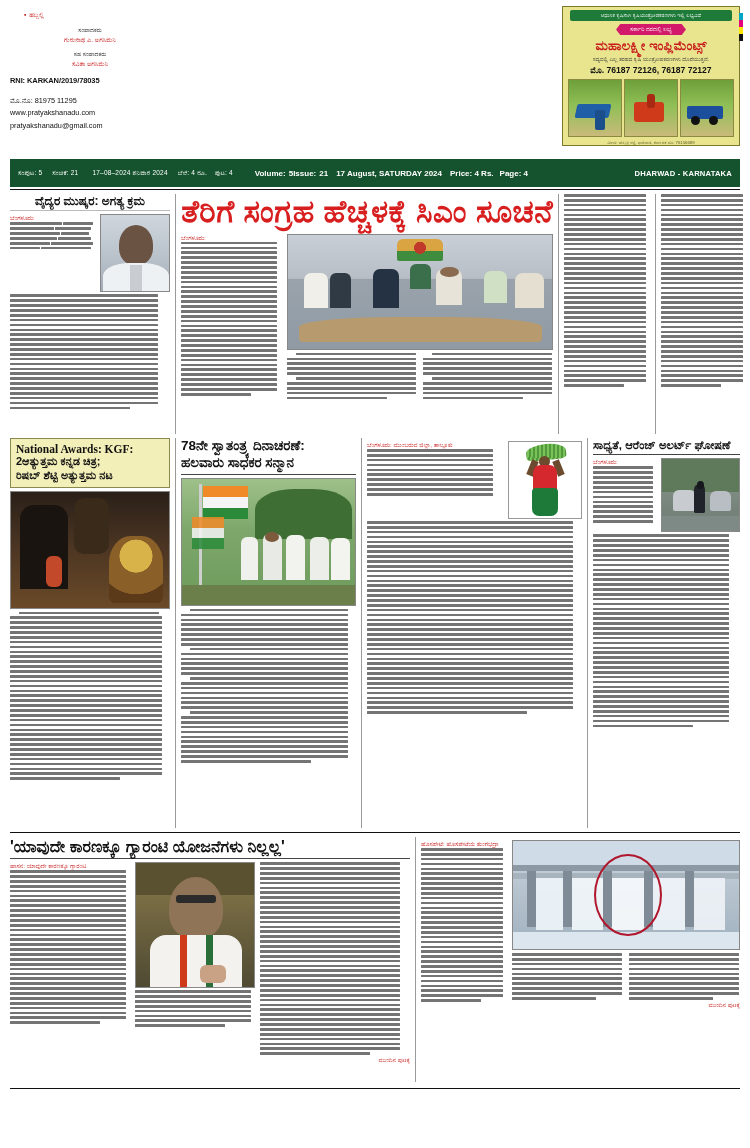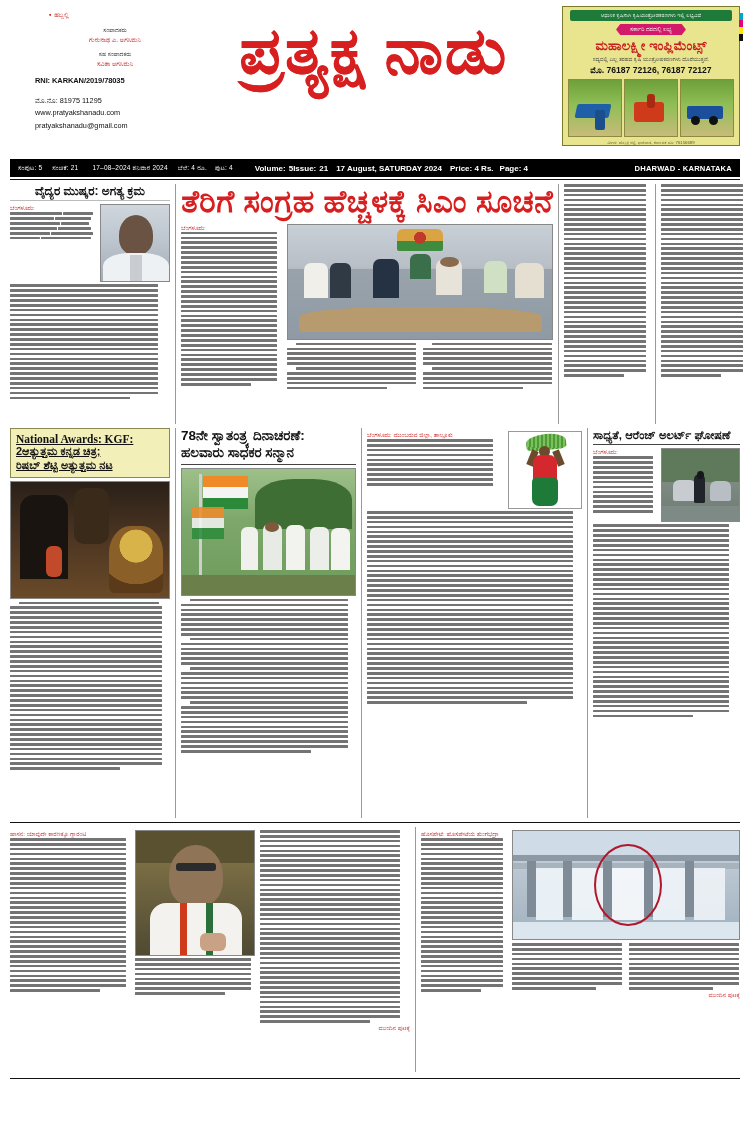--- a/index.html
+++ b/index.html
@@ -8,21 +8,21 @@
     width:750px; height:1148px;
     background:#ffffff;
     font-family:"Liberation Sans", sans-serif;
     color:#111;
     overflow:hidden;
   }
   .page { width:750px; height:1148px; position:relative; padding:6px 10px 0 10px; }
 
   
   .masthead { display:flex; align-items:flex-start; height:150px; }
-  .mh-left { width:150px; padding-top:4px; font-size:6.5px; line-height:1.5;margin-left:25px; }
+  .mh-left { width:150px; padding-top:4px; font-size:6.5px; line-height:1.5; }
   .mh-bullet { color:#c81d1d; font-size:6.5px; margin-bottom:6px; padding-left:14px; }
   .mh-bullet:before { content:"\25AA"; color:#c81d1d; margin-right:3px; }
   .mh-credit { text-align:center; margin:0 0 5px 0; padding-left:10px; }
   .mh-credit .role { color:#222; font-size:6px; }
   .mh-credit .nm { color:#c81d1d; font-size:6.5px; }
   .mh-rni { font-size:7.5px; font-weight:bold; color:#111; margin:7px 0 8px 0; letter-spacing:-0.1px; }
   .mh-contact { font-size:7.3px; line-height:1.75; color:#111; }
 
   .mh-center { flex:1; text-align:center; position:relative; padding-top:4px; }
   .logo {
@@ -53,21 +53,21 @@
   .ad-i2 i { width:30px; height:20px; background:#cf3a1b; left:9px; top:22px; border-radius:3px; }
   .ad-i2 i.b { width:8px; height:14px; background:#a82a12; left:22px; top:14px; }
   .ad-i3 i { width:36px; height:13px; background:#1b4f9c; left:6px; top:26px; border-radius:2px; }
   .ad-i3 i.b { width:9px; height:9px; border-radius:50%; background:#111; left:10px; top:36px; }
   .ad-i3 i.c { width:9px; height:9px; border-radius:50%; background:#111; left:28px; top:36px; }
   .ad-foot { font-size:4.3px; color:#5a5a20; margin-top:3px; text-align:center; }
   .ad-colorbar { position:absolute; right:-4px; top:6px; width:4px; }
   .ad-colorbar span { display:block; height:7px; }
 
   
-  .infobar { height:18px; background:#000000; color:#fff; display:flex; align-items:center;
+  .infobar { height:28px; background:#14532d; color:#fff; display:flex; align-items:center;
              padding:0 8px; font-size:7.5px; margin-top:3px; }
   .ib-kn { font-size:6.5px; letter-spacing:0.2px; }
   .ib-en { font-weight:bold; font-size:8px; margin-left:22px; }
   .ib-right { margin-left:auto; font-weight:bold; font-size:7.6px; letter-spacing:0.2px; }
   .rule { border-top:1.4px solid #111; margin:2px 0 4px 0; }
 
   
   .band { display:flex; }
   .vdiv { width:1px; background:#9a9a9a; margin:0 5px; flex:none; }
   .col { flex:1; }
@@ -146,21 +146,20 @@
 
       <div class="mh-rni">RNI: KARKAN/2019/78035</div>
       <div class="mh-contact">
         <div>ಮೊ.ನೊ: 81975 11295</div>
         <div>www.pratyakshanadu.com</div>
         <div>pratyakshanadu@gmail.com</div>
       </div>
     </div>
 
     <div class="mh-center">
-      <div class="logo">ಪ್ರತ್ಯಕ್ಷ ನಾಡು</div>
     </div>
 
     <div class="mh-ad">
       <div class="ad-colorbar">
         <span style="background:#00a7c4"></span>
           <span style="background:#e5007d"></span>
         <span style="background:#ffe600"></span>
           <span style="background:#111"></span>
       </div>
       <div class="ad-strip">ಆಧುನಿಕ ಕೃಷಿಗಾಗಿ ಕೃಷಿಯಂತ್ರೋಪಕರಣಗಳು ಇಲ್ಲಿ ಲಭ್ಯವಿದೆ</div>
@@ -319,21 +318,21 @@
         <u style="width:82px"></u><u style="width:82px"></u><u style="width:82px"></u><u style="width:82px"></u>
         <u style="width:82px"></u><u style="width:82px"></u><u style="width:82px"></u><u style="width:82px"></u>
         <u style="width:82px"></u><u style="width:82px"></u><u style="width:82px"></u><u style="width:82px"></u>
         <u style="width:82px"></u><u style="width:82px"></u><u style="width:82px"></u><u style="width:60px"></u>
       </div>
     </div>
   </div>
 
   <div class="band" style="height:390px; margin-top:4px;">
 
-    <div class="col" style="flex:0 0 160px;text-decoration:underline;">
+    <div class="col" style="flex:0 0 160px;">
       <div class="yellowbox">
         <div style="font-family:'Liberation Serif',serif;font-weight:bold;font-size:11.5px;">National Awards: KGF:</div>
         <div class="hl-small" style="font-size:11px">2ಆತ್ಯುತ್ತಮ ಕನ್ನಡ ಚಿತ್ರ;</div>
         <div class="hl-small" style="font-size:11px">ರಿಷಬ್ ಶೆಟ್ಟಿ ಅತ್ಯುತ್ತಮ ನಟ</div>
       </div>
       <div class="photo ph-kgf" style="width:100%;height:118px;margin-top:3px;">
         <div style="position:absolute;left:6%;top:12%;width:30%;height:72%;background:#1a1410;border-radius:14px 14px 0 0;"></div>
         <div style="position:absolute;left:40%;top:6%;width:22%;height:48%;background:#3a2a1a;border-radius:10px;"></div>
         <div style="position:absolute;right:4%;bottom:4%;width:34%;height:58%;
              background:radial-gradient(circle at 50% 30%, #d8b34a 0 30%, #8a5f28 31% 70%, #5a3a18 71%);
@@ -458,20 +457,21 @@
         <u style="width:136px"></u><u style="width:136px"></u><u style="width:136px"></u><u style="width:100px"></u>
       </div>
     </div>
   </div>
 
   <div class="bot-rule"></div>
 
   <div class="band" style="height:245px;">
 
     <div class="col" style="flex:0 0 400px;">
+      <div class="hl-bottom" style="border-bottom:1px solid #444;padding-bottom:2px;">'ಯಾವುದೇ ಕಾರಣಕ್ಕೂ ಗ್ಯಾರಂಟಿ ಯೋಜನೆಗಳು ನಿಲ್ಲಲ್ಲ'</div>
       <div style="display:flex; gap:5px; margin-top:3px;">
         <div style="flex:0 0 120px;">
           <div class="kicker">ಹಾಸನ: ಯಾವುದೇ ಕಾರಣಕ್ಕೂ ಗ್ಯಾರಂಟಿ</div>
           <div class="blob small">
             <u style="width:116px"></u><u style="width:116px"></u><u style="width:116px"></u><u style="width:116px"></u>
             <u style="width:116px"></u><u style="width:116px"></u><u style="width:116px"></u><u style="width:116px"></u>
             <u style="width:116px"></u><u style="width:116px"></u><u style="width:116px"></u><u style="width:116px"></u>
             <u style="width:116px"></u><u style="width:116px"></u><u style="width:116px"></u><u style="width:116px"></u>
             <u style="width:116px"></u><u style="width:116px"></u><u style="width:116px"></u><u style="width:116px"></u>
             <u style="width:116px"></u><u style="width:116px"></u><u style="width:116px"></u><u style="width:116px"></u>

